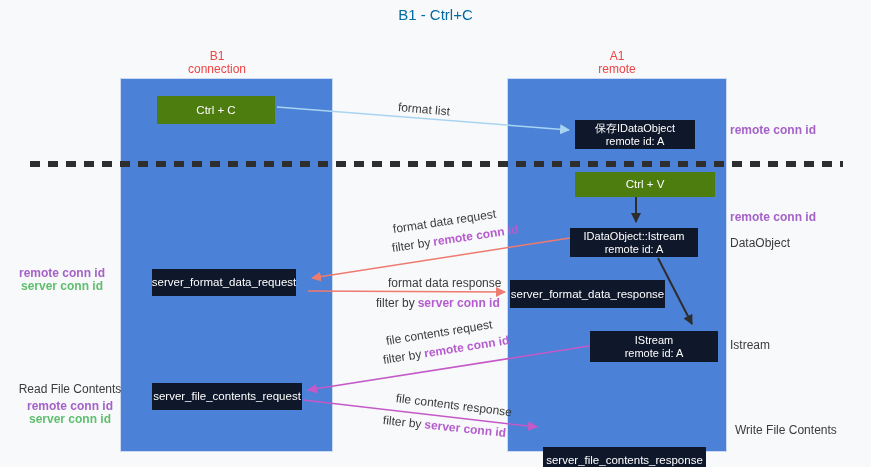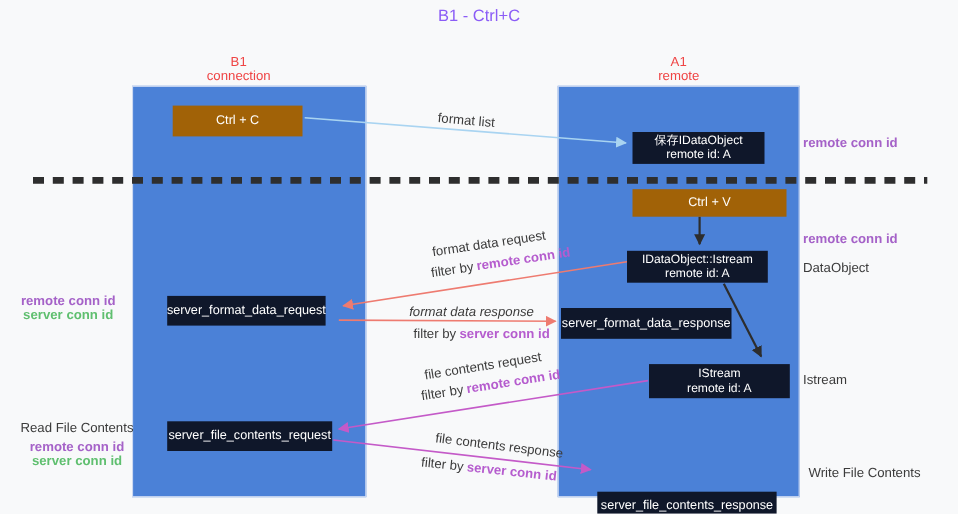--- a/index.html
+++ b/index.html
@@ -2,38 +2,38 @@
 <html><head>
 <meta charset="utf-8">
 <style>
   html,body{margin:0;padding:0;background:#f8f9fa;}
   .stage{
     position:relative;width:871px;height:467px;background:#f8f9fa;
     font-family:"Liberation Sans",sans-serif;overflow:hidden;
   }
   .title{
     position:absolute;top:5px;left:0;width:100%;text-align:center;
-    font-size:15px;line-height:20px;color:#8b5cf6;
+    font-size:15px;line-height:20px;color:#0369a1;
   }
   .lanehdr{
     position:absolute;top:50px;width:100px;text-align:center;
     font-size:12px;line-height:13px;color:#ef4444;
   }
   .lane{
     position:absolute;top:78px;height:374px;background:#4b81d7;
     border:1px solid #ccd9f2;box-sizing:border-box;
   }
   .node{
     position:absolute;box-sizing:border-box;color:#fff;
     display:flex;flex-direction:column;align-items:center;justify-content:center;
     text-align:center;font-size:11.5px;line-height:13px;white-space:nowrap;
   }
   .node .l1,.node .l2{font-size:11px;line-height:13px;}
   .orange{background:#0f172a;}
-  .green{background:#a16207;}
+  .green{background:#4d7c0f;}
   .lbl{position:absolute;font-size:12px;color:#3b3b3b;white-space:nowrap;}
   .b{font-weight:700;}
   .purple{color:#a562c8;}
   .greenl{color:#5fbf6f;}
   .fpurple{color:#b55cce;font-weight:700;}
   .rot{transform-origin:left center;}
   .ctr{text-align:center;line-height:13px;}
   svg.overlay{position:absolute;left:0;top:0;pointer-events:none;}
   .filter-lbl span{margin-right:3px;}
 </style>
@@ -147,21 +147,21 @@
     <div class="b greenl">server conn id</div>
   </div>
 
   <div class="lbl rot" style="left:398px;top:100px;transform:rotate(5deg);">format list</div>
 
   <div class="lbl rot" style="left:393px;top:222px;transform:rotate(-8.5deg);">format data request</div>
   <div class="lbl rot filter-lbl" style="left:392px;top:241px;transform:rotate(-8.5deg);">
     <span>filter by</span><span class="fpurple">remote conn id</span>
   </div>
 
-  <div class="lbl" style="left:372px;top:276px;font-style:italic;">format data response</div>
+  <div class="lbl" style="left:388px;top:276px;">format data response</div>
   <div class="lbl filter-lbl" style="left:376px;top:296px;">
     <span>filter by</span><span class="fpurple">server conn id</span>
   </div>
 
   <div class="lbl rot" style="left:386px;top:334px;transform:rotate(-9deg);">file contents request</div>
   <div class="lbl rot filter-lbl" style="left:383px;top:353px;transform:rotate(-9deg);">
     <span>filter by</span><span class="fpurple">remote conn id</span>
   </div>
 
   <div class="lbl rot" style="left:396px;top:391px;transform:rotate(7deg);">file contents response</div>

